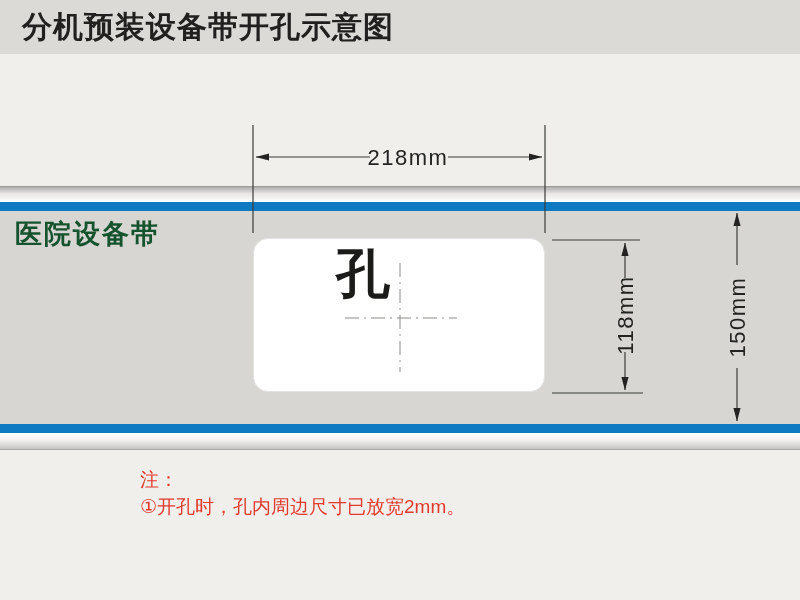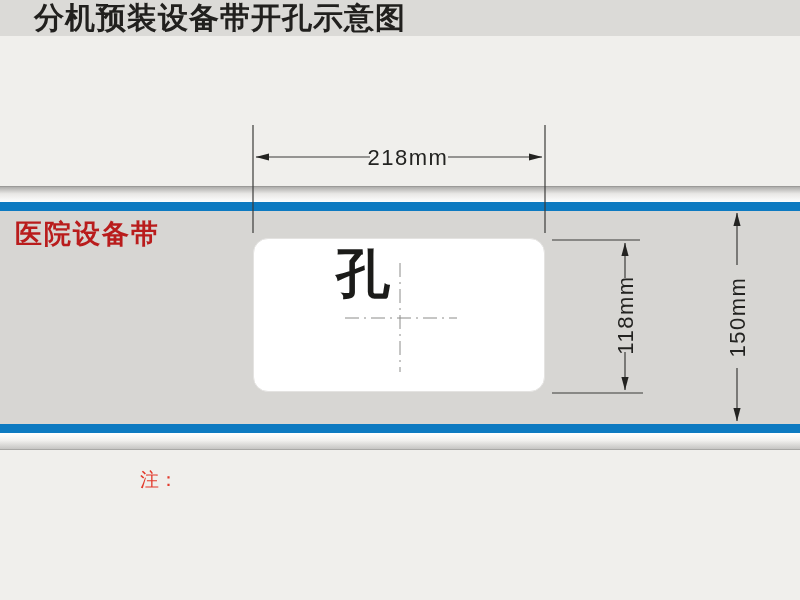--- a/index.html
+++ b/index.html
@@ -7,24 +7,24 @@
   body {
     font-family: "Liberation Sans", "DejaVu Sans", sans-serif;
     background: #f0efec;
     position: relative;
     overflow: hidden;
   }
   #stage { position: absolute; inset: 0; width: 800px; height: 600px; }
 
   
   .titlebar {
-    position: absolute; left: 0; top: 0; width: 800px; height: 36px;
+    position: absolute; left: 0; top: 0; width: 800px; height: 54px;
     background: #dbdad7;
     display: flex; align-items: center;
-    padding-left: 34px;
+    padding-left: 22px;
   }
   .titlebar h1 {
     font-size: 30px; font-weight: 600; color: #21201e; letter-spacing: 1px;
   }
 
   
   .belt-top-edge {
     position: absolute; left: 0; top: 186px; width: 800px; height: 16px;
     background: linear-gradient(to bottom, #aeadab 0%, #e8e7e5 45%, #fefefe 100%);
     border-top: 1px solid #9b9a98;
@@ -41,21 +41,21 @@
     position: absolute; left: 0; top: 424px; width: 800px; height: 9px;
     background: #0d7ac1;
   }
   .belt-bottom-edge {
     position: absolute; left: 0; top: 433px; width: 800px; height: 17px;
     background: linear-gradient(to bottom, #ffffff 0%, #f2f1ef 45%, #c6c5c3 100%);
     border-bottom: 1px solid #a9a8a6;
   }
   .belt-label {
     position: absolute; left: 15px; top: 216px;
-    font-size: 27px; font-weight: bold; color: #b91c1c; letter-spacing: 2px;
+    font-size: 27px; font-weight: bold; color: #14532d; letter-spacing: 2px;
   }
 
   
   .hole {
     position: absolute; left: 253px; top: 238px; width: 292px; height: 154px;
     background: #ffffff;
     border: 1px solid #e4e3e1;
     border-radius: 15px;
   }
   .hole-label {
@@ -129,15 +129,16 @@
 
     <g stroke="#3b3b39" stroke-width="1.2" fill="none">
       <line x1="737" y1="265" x2="737" y2="213" marker-end="url(#arrow)"></line>
       <line x1="737" y1="368" x2="737" y2="421" marker-end="url(#arrow)"></line>
     </g>
     <text x="737" y="317" text-anchor="middle" dy="0.35em" transform="rotate(-90 737 317)" stroke="none" font-size="21">150mm</text>
   </svg>
 
   <div class="notes">
     <div class="note-line">注：</div>
+    <div class="note-line">①开孔时，孔内周边尺寸已放宽2mm。</div>
   </div>
 
 </div>
 
 </body></html>

